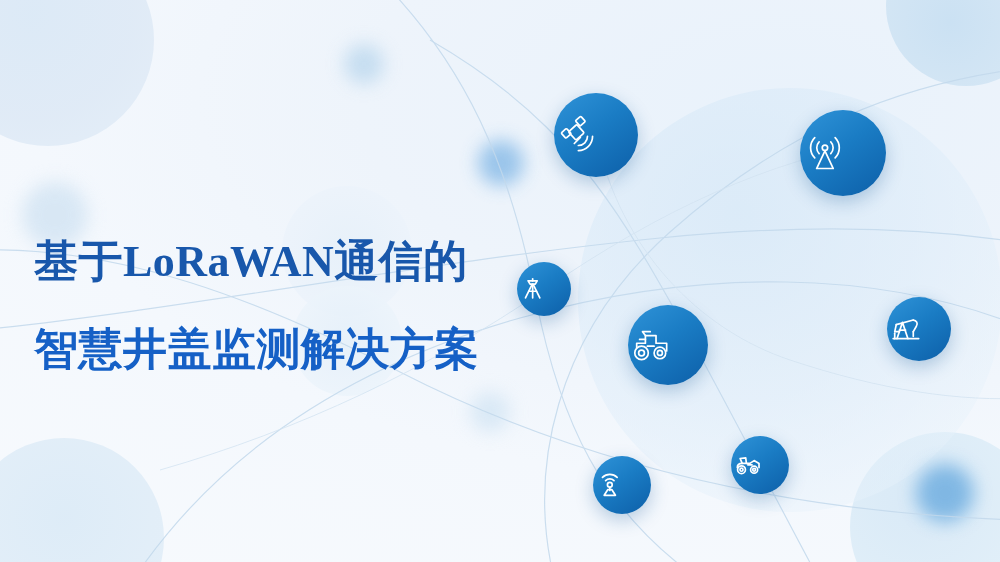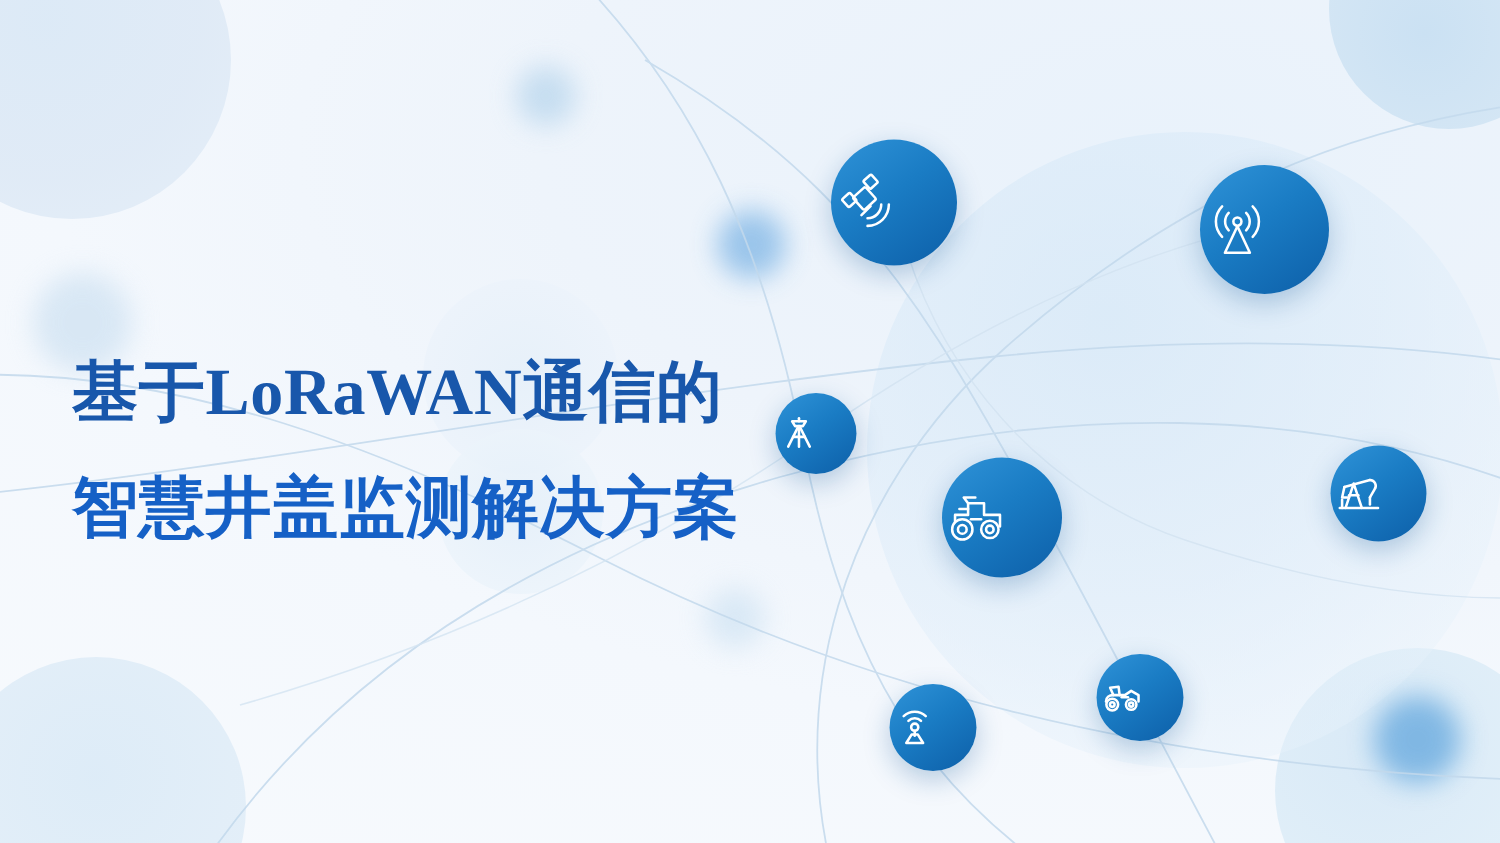--- a/index.html
+++ b/index.html
@@ -68,30 +68,30 @@
   .n-satellite{left:554px;top:93px;width:84px;height:84px;}
   .n-tower{left:800px;top:110px;width:86px;height:86px;}
   .n-tripod{left:517px;top:262px;width:54px;height:54px;}
   .n-tractor{left:628px;top:305px;width:80px;height:80px;}
   .n-pumpjack{left:887px;top:297px;width:64px;height:64px;}
   .n-beacon{left:593px;top:456px;width:58px;height:58px;}
   .n-harvester{left:731px;top:436px;width:58px;height:58px;}
 
   
   .title-block{
-    position:absolute;left:48px;top:232px;width:520px;
+    position:absolute;left:34px;top:232px;width:520px;
   }
   .title-line{
     font-family:"Liberation Serif","DejaVu Serif",serif;
     font-weight:700;
     letter-spacing:.5px;
     white-space:nowrap;
   }
   .title-line-1{font-size:44px;line-height:60px;color:#1857ab;}
-  .title-line-2{font-size:44px;line-height:60px;color:#1560c6;margin-top:17px;}
+  .title-line-2{font-size:44px;line-height:60px;color:#1560c6;margin-top:28px;}
 </style>
 </head>
 <body>
 
 <div class="slide">
 
   <div class="blob blob-tl"></div>
   <div class="blob blob-tr"></div>
   <div class="blob blob-bl"></div>
   <div class="blob blob-mid"></div>

